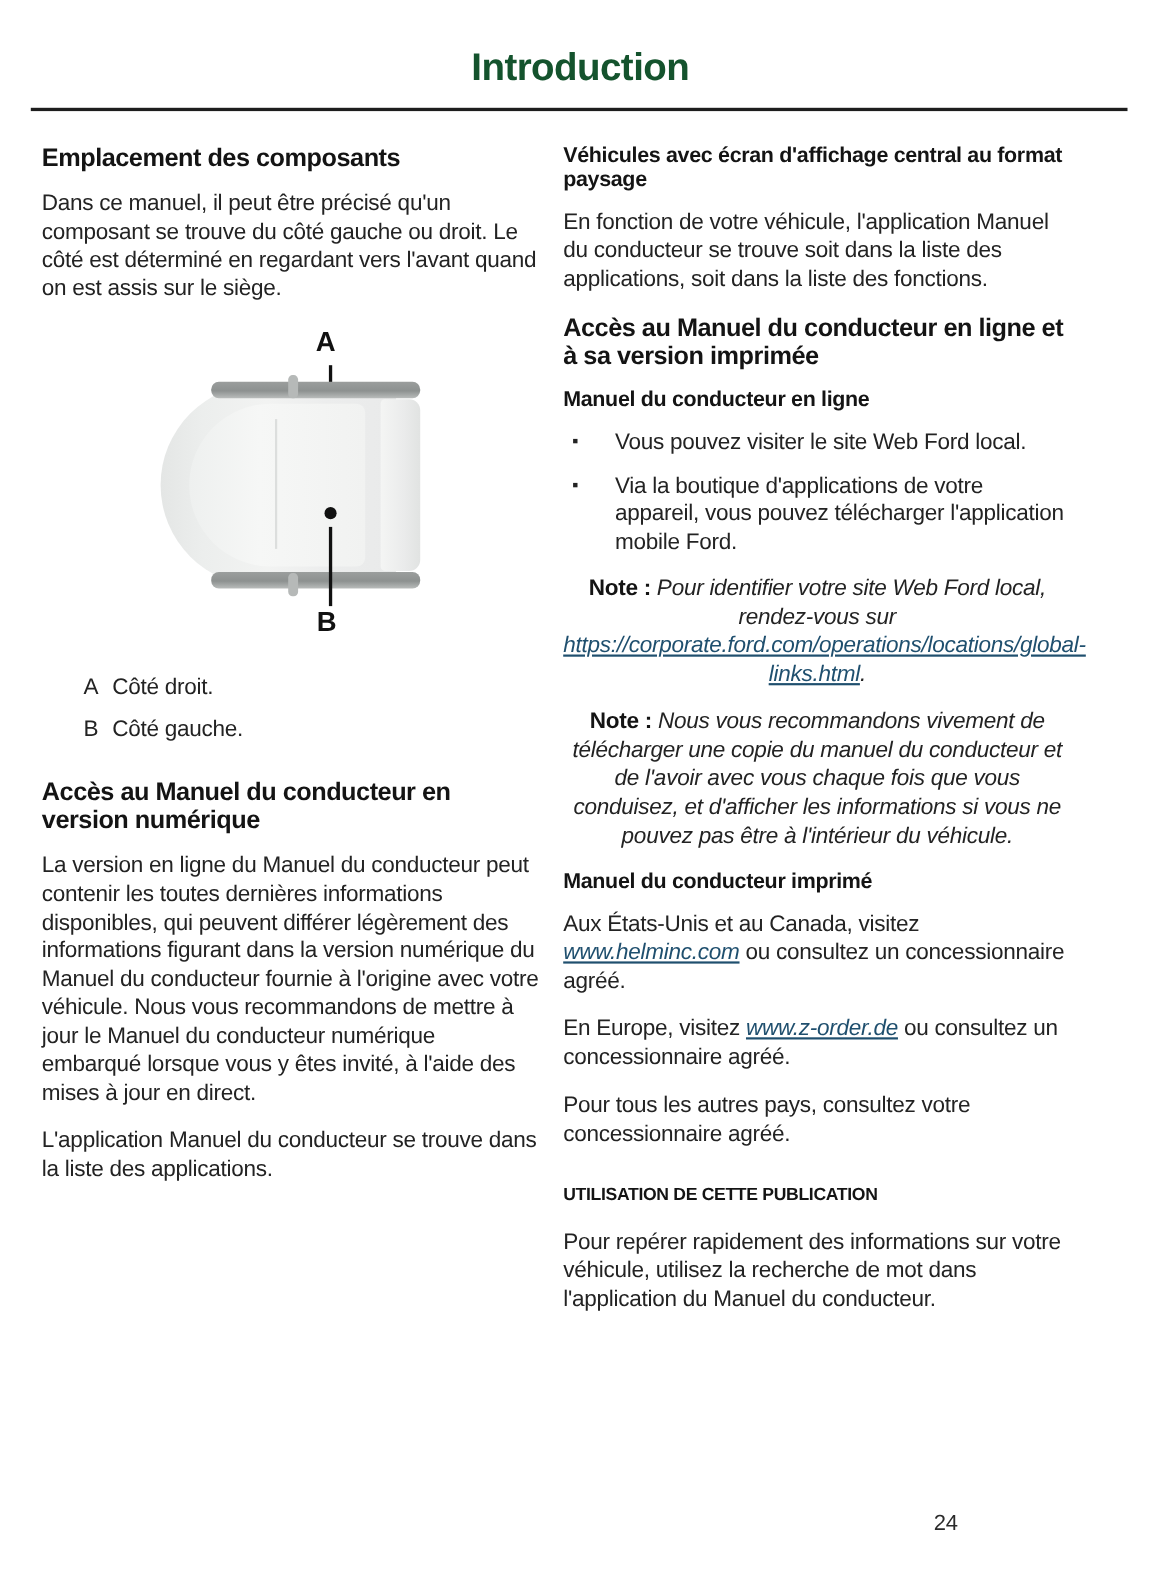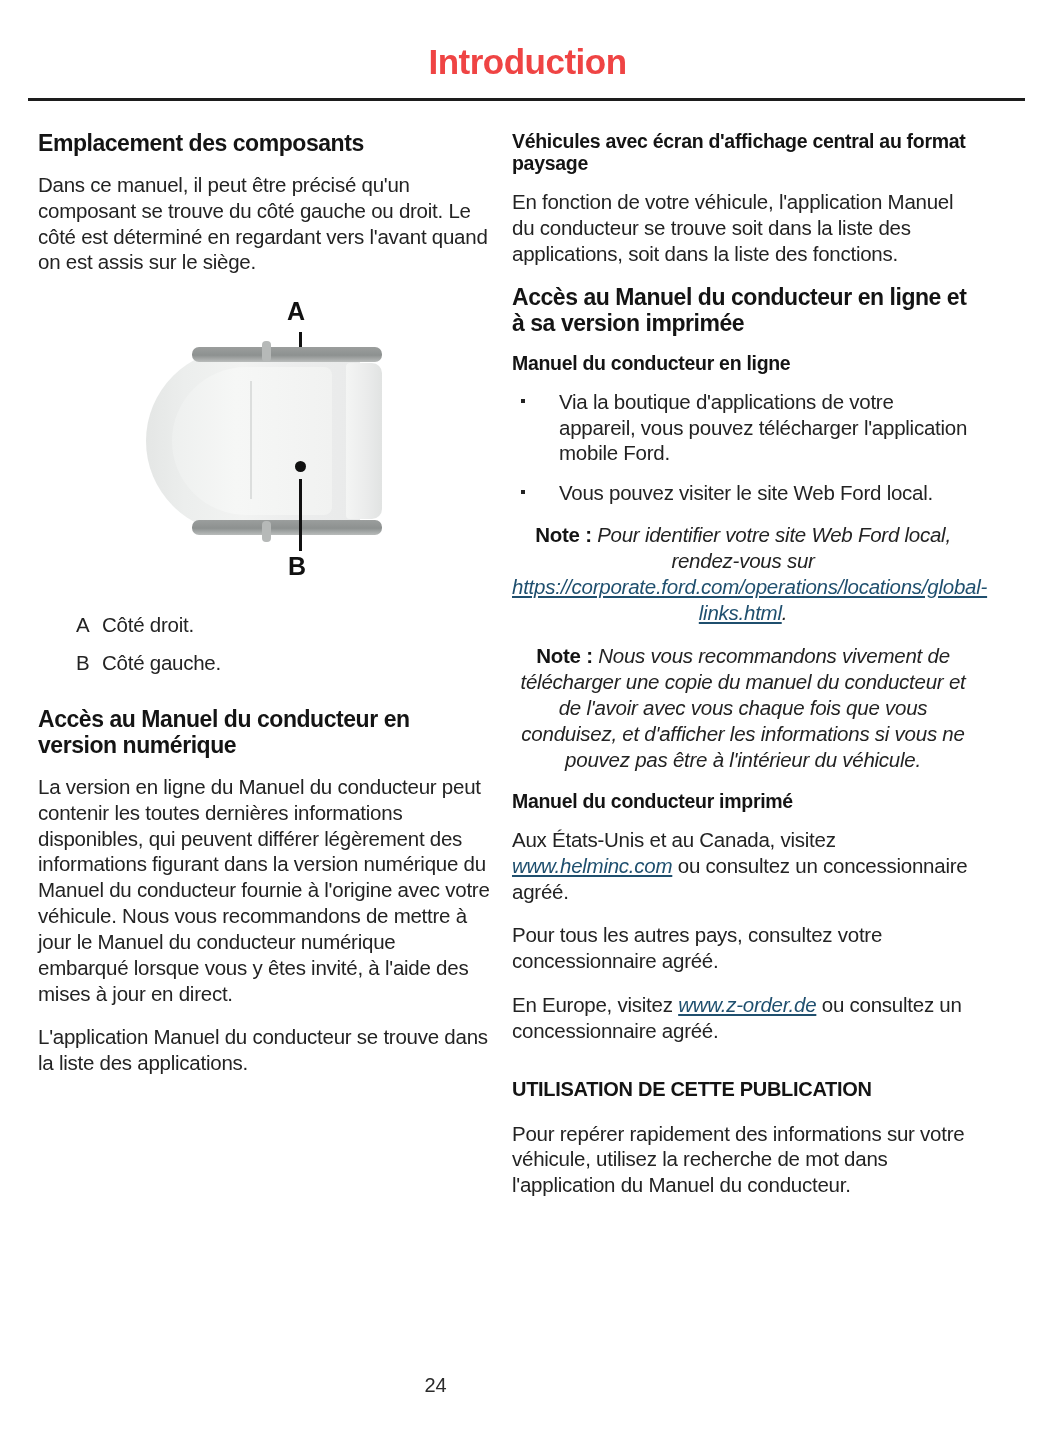--- a/index.html
+++ b/index.html
@@ -25,21 +25,21 @@
     position: absolute;
     left: 0;
     top: 42px;
     width: 1055px;
     text-align: center;
   }
   .page-header .title {
     font-size: 35px;
     font-weight: bold;
     letter-spacing: -0.5px;
-    color: #ef4444;
+    color: #14532d;
     font-family: "Liberation Sans", sans-serif;
   }
   .header-rule {
     position: absolute;
     left: 28px;
     top: 98px;
     width: 997px;
     height: 3px;
     background: #1d1d1d;
   }
@@ -84,21 +84,21 @@
   h3.sub-title {
     margin: 0 0 14px 0;
     font-size: 19.5px;
     font-weight: bold;
     line-height: 1.15;
     letter-spacing: -0.3px;
     color: #141414;
   }
   h2.caps-title {
     margin: 0 0 20px 0;
-    font-size: 20px;
+    font-size: 16px;
     font-weight: bold;
     line-height: 1.14;
     letter-spacing: -0.3px;
     color: #141414;
     text-transform: none;
   }
   p.body {
     margin: 0 0 18px 0;
     font-size: 20.5px;
     line-height: 1.26;
@@ -264,21 +264,21 @@
   }
   .car-mirror.top { left: 116px; top: 0px; }
   .car-mirror.bottom { left: 116px; top: 180px; }
 
   
   .footer {
     position: absolute;
     left: 0;
     top: 1374px;
     width: 871px;
-    text-align: center;
+    text-align: right;
     font-size: 20px;
     color: #2b2b2b;
   }
 </style>
 </head>
 <body>
 
 <div class="page">
 
   <div class="page-header">
@@ -337,39 +337,39 @@
         <h3 class="sub-title">Véhicules avec écran d'affichage central au format paysage</h3>
         <p class="body">En fonction de votre véhicule, l'application Manuel du conducteur se trouve soit dans la liste des applications, soit dans la liste des fonctions.</p>
 
         <h2 class="sec-title">Accès au Manuel du conducteur en ligne et à sa version imprimée</h2>
 
         <h3 class="sub-title">Manuel du conducteur en ligne</h3>
 
         <ul class="bullets">
           <li>
             <span class="bullet-mark"></span>
-            <span>Via la boutique d'applications de votre appareil, vous pouvez télécharger l'application mobile Ford.</span>
+            <span>Vous pouvez visiter le site Web Ford local.</span>
           </li>
           <li>
             <span class="bullet-mark"></span>
-            <span>Vous pouvez visiter le site Web Ford local.</span>
+            <span>Via la boutique d'applications de votre appareil, vous pouvez télécharger l'application mobile Ford.</span>
           </li>
         </ul>
 
         <p class="note"><span class="note-lead">Note :</span><span> Pour identifier votre site Web Ford local, rendez-vous sur </span><a class="link" href="#">https://corporate.ford.com/operations/locations/global-links.html</a><span>.</span></p>
 
         <p class="note"><span class="note-lead">Note :</span><span> Nous vous recommandons vivement de télécharger une copie du manuel du conducteur et de l'avoir avec vous chaque fois que vous conduisez, et d'afficher les informations si vous ne pouvez pas être à l'intérieur du véhicule.</span></p>
 
         <h3 class="sub-title">Manuel du conducteur imprimé</h3>
 
         <p class="body"><span>Aux États-Unis et au Canada, visitez </span><a class="link" href="#">www.helminc.com</a><span> ou consultez un concessionnaire agréé.</span></p>
 
+        <p class="body"><span>En Europe, visitez </span><a class="link" href="#">www.z-order.de</a><span> ou consultez un concessionnaire agréé.</span></p>
+
         <p class="body">Pour tous les autres pays, consultez votre concessionnaire agréé.</p>
-
-        <p class="body"><span>En Europe, visitez </span><a class="link" href="#">www.z-order.de</a><span> ou consultez un concessionnaire agréé.</span></p>
 
         <h2 class="caps-title" style="margin-top:34px;">UTILISATION DE CETTE PUBLICATION</h2>
 
         <p class="body">Pour repérer rapidement des informations sur votre véhicule, utilisez la recherche de mot dans l'application du Manuel du conducteur.</p>
       </div>
     </div>
   </div>
 
   <div class="footer">
     <span>24</span>

